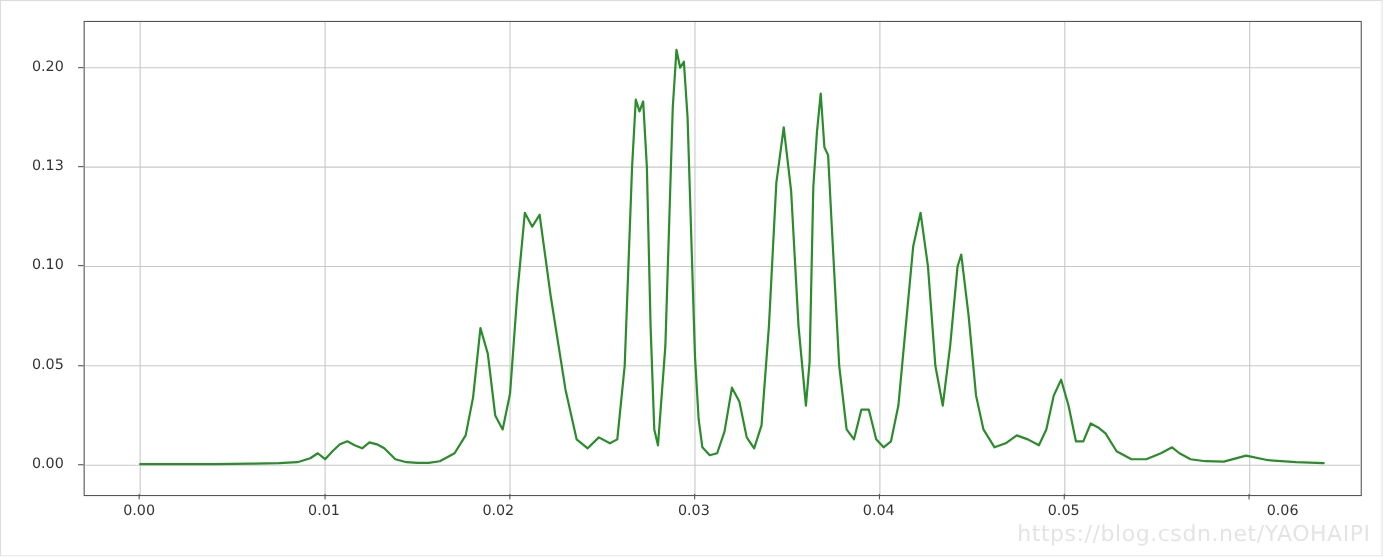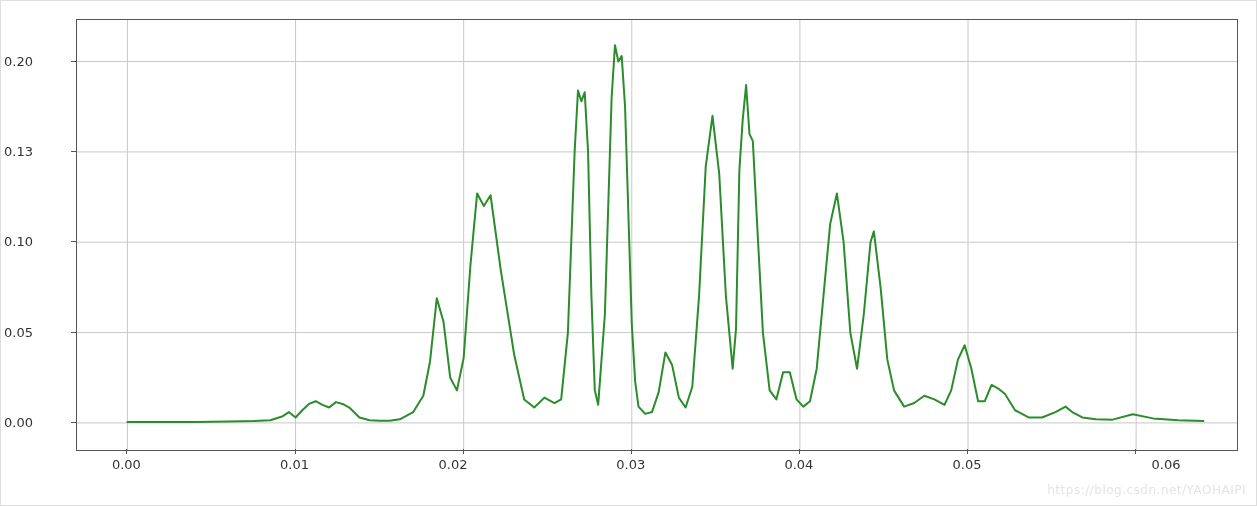--- a/index.html
+++ b/index.html
@@ -36,21 +36,21 @@
   }
   .series {
     fill: none;
     stroke: #2a8c2a;
     stroke-width: 2;
     stroke-linejoin: round;
     stroke-linecap: round;
   }
   .y-tick-label {
     position: absolute;
-    right: 1217px;
+    right: 1192px;
     left: 0;
     text-align: right;
     transform: translateY(-50%);
     white-space: nowrap;
     padding-right: 6px;
   }
   .x-tick-label {
     position: absolute;
     top: 456px;
     transform: translateX(-50%);
@@ -58,21 +58,21 @@
   }
   .tick-mark {
     position: absolute;
     background: #555;
   }
   .watermark {
     position: absolute;
     right: 10px;
     bottom: 8px;
     color: #e4e4e4;
-    font-size: 12px;
+    font-size: 20px;
     letter-spacing: 0.5px;
     user-select: none;
   }
 </style>
 </head>
 <body>
 
 <div class="frame">
   <div class="plot-area">
     <svg id="chart-svg" width="1160" height="430" viewBox="0 0 1160 430" preserveAspectRatio="none">

